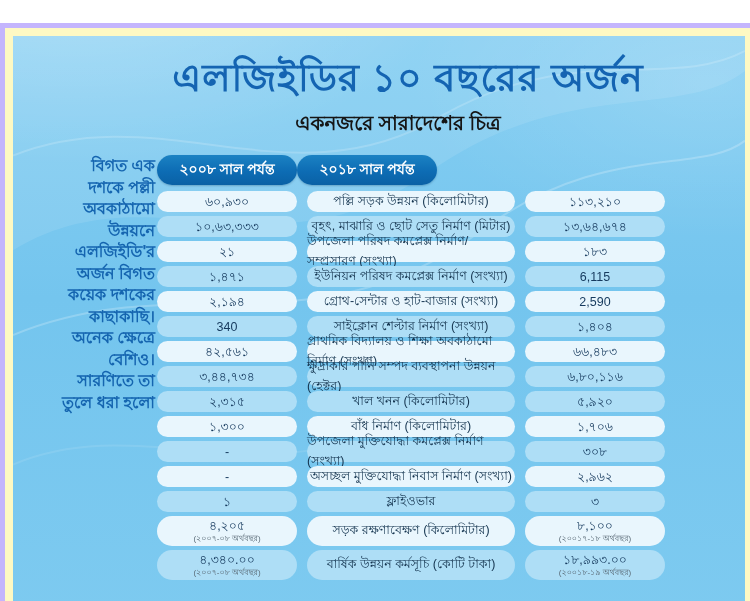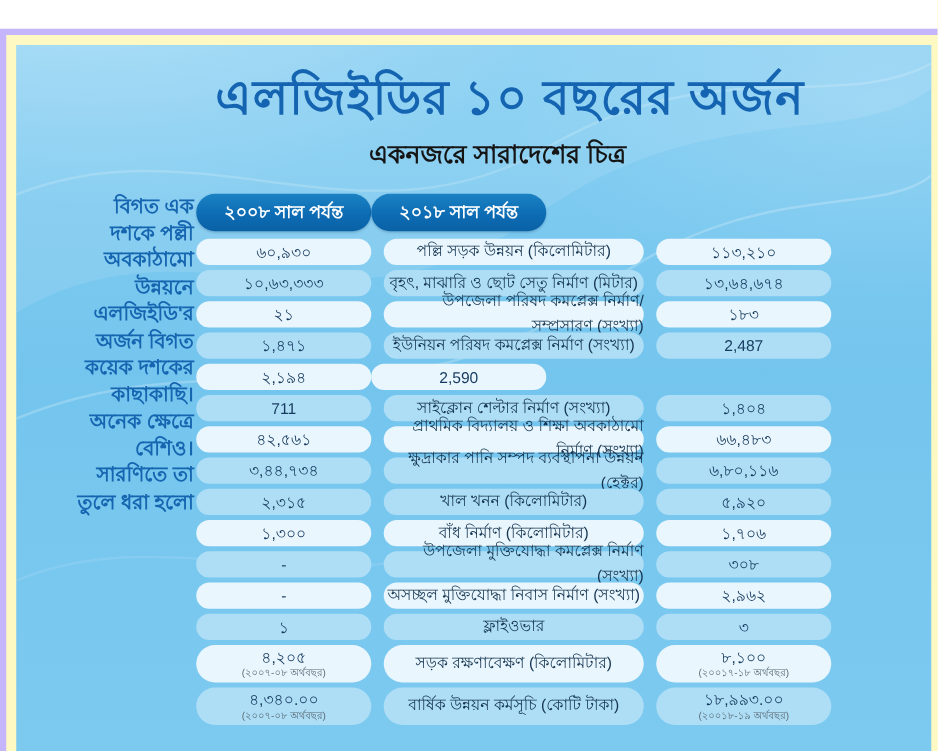--- a/index.html
+++ b/index.html
@@ -39,21 +39,21 @@
   }
   .table{position:absolute;left:144px;top:119px;width:508px;}
   .hdr-row,.row{display:flex;}
   .hdr-row{margin-bottom:6px;}
   .row{margin-bottom:4px;}
   .c1{width:140px;}
   .c2{width:208px;margin-left:10px;margin-right:10px;}
   .c3{width:140px;}
   .pill{
     border-radius:999px;display:flex;flex-direction:column;
-    align-items:center;justify-content:center;text-align:right;
+    align-items:center;justify-content:center;text-align:left;
     box-sizing:border-box;
   }
   .hdr-pill{
     height:30px;color:#ffffff;font-size:14px;font-weight:700;
     background:linear-gradient(180deg,#1b82c3 0%,#0d6cb4 55%,#0a61a5 100%);
     box-shadow:0 1px 2px rgba(0,40,80,0.25);
   }
   .row .pill{height:21px;color:#163a5e;font-size:12.5px;}
   .row.tall .pill{height:30px;}
   .row.light .pill{background:#e9f6fd;}
@@ -131,37 +131,38 @@
 
     </div>
   </div>
           <div class="row dark">
     <div class="pill c1">
       <span class="num v2008">১,৪৭১</span>
 
     </div>
     <div class="pill c2 subject">ইউনিয়ন পরিষদ কমপ্লেক্স নির্মাণ (সংখ্যা)</div>
     <div class="pill c3">
-      <span class="num v2018">2,487</span>
+      <span class="num v2018">6,115</span>
 
     </div>
   </div>
           <div class="row light">
     <div class="pill c1">
       <span class="num v2008">২,১৯৪</span>
 
     </div>
+    <div class="pill c2 subject">গ্রোথ-সেন্টার ও হাট-বাজার (সংখ্যা)</div>
     <div class="pill c3">
       <span class="num v2018">2,590</span>
 
     </div>
   </div>
           <div class="row dark">
     <div class="pill c1">
-      <span class="num v2008">711</span>
+      <span class="num v2008">340</span>
 
     </div>
     <div class="pill c2 subject">সাইক্লোন শেল্টার নির্মাণ (সংখ্যা)</div>
     <div class="pill c3">
       <span class="num v2018">১,৪০৪</span>
 
     </div>
   </div>
           <div class="row light">
     <div class="pill c1">

